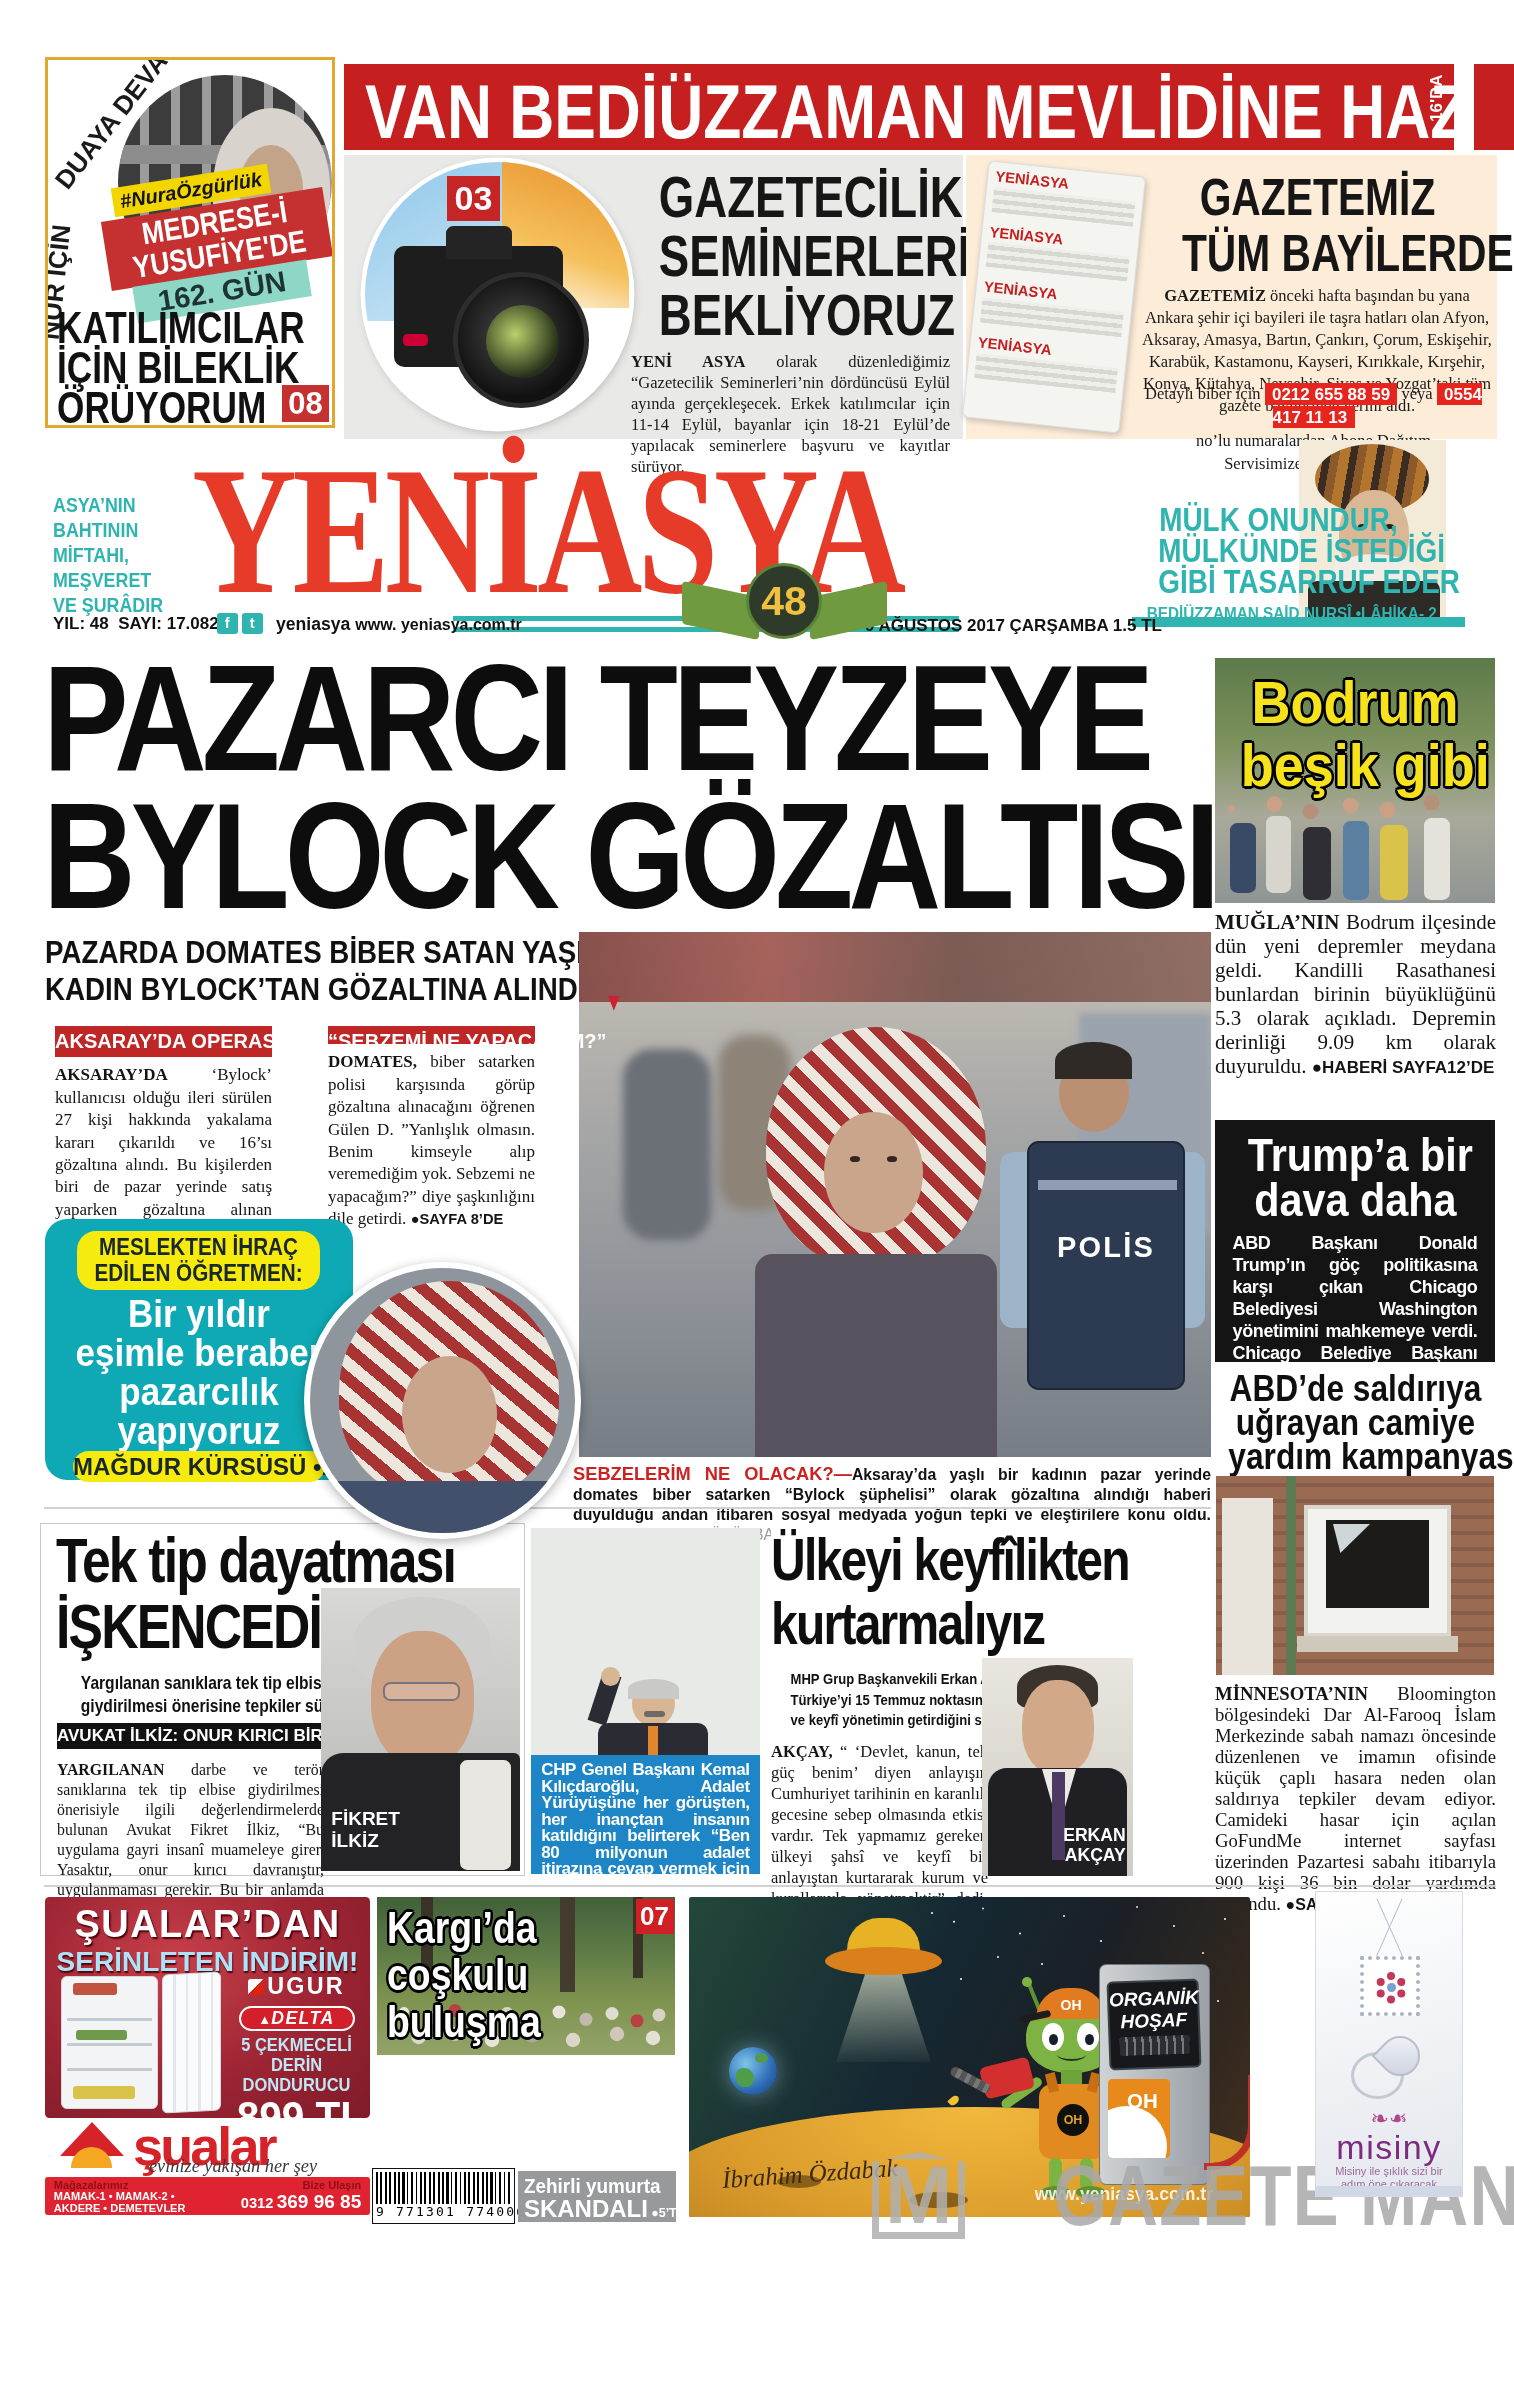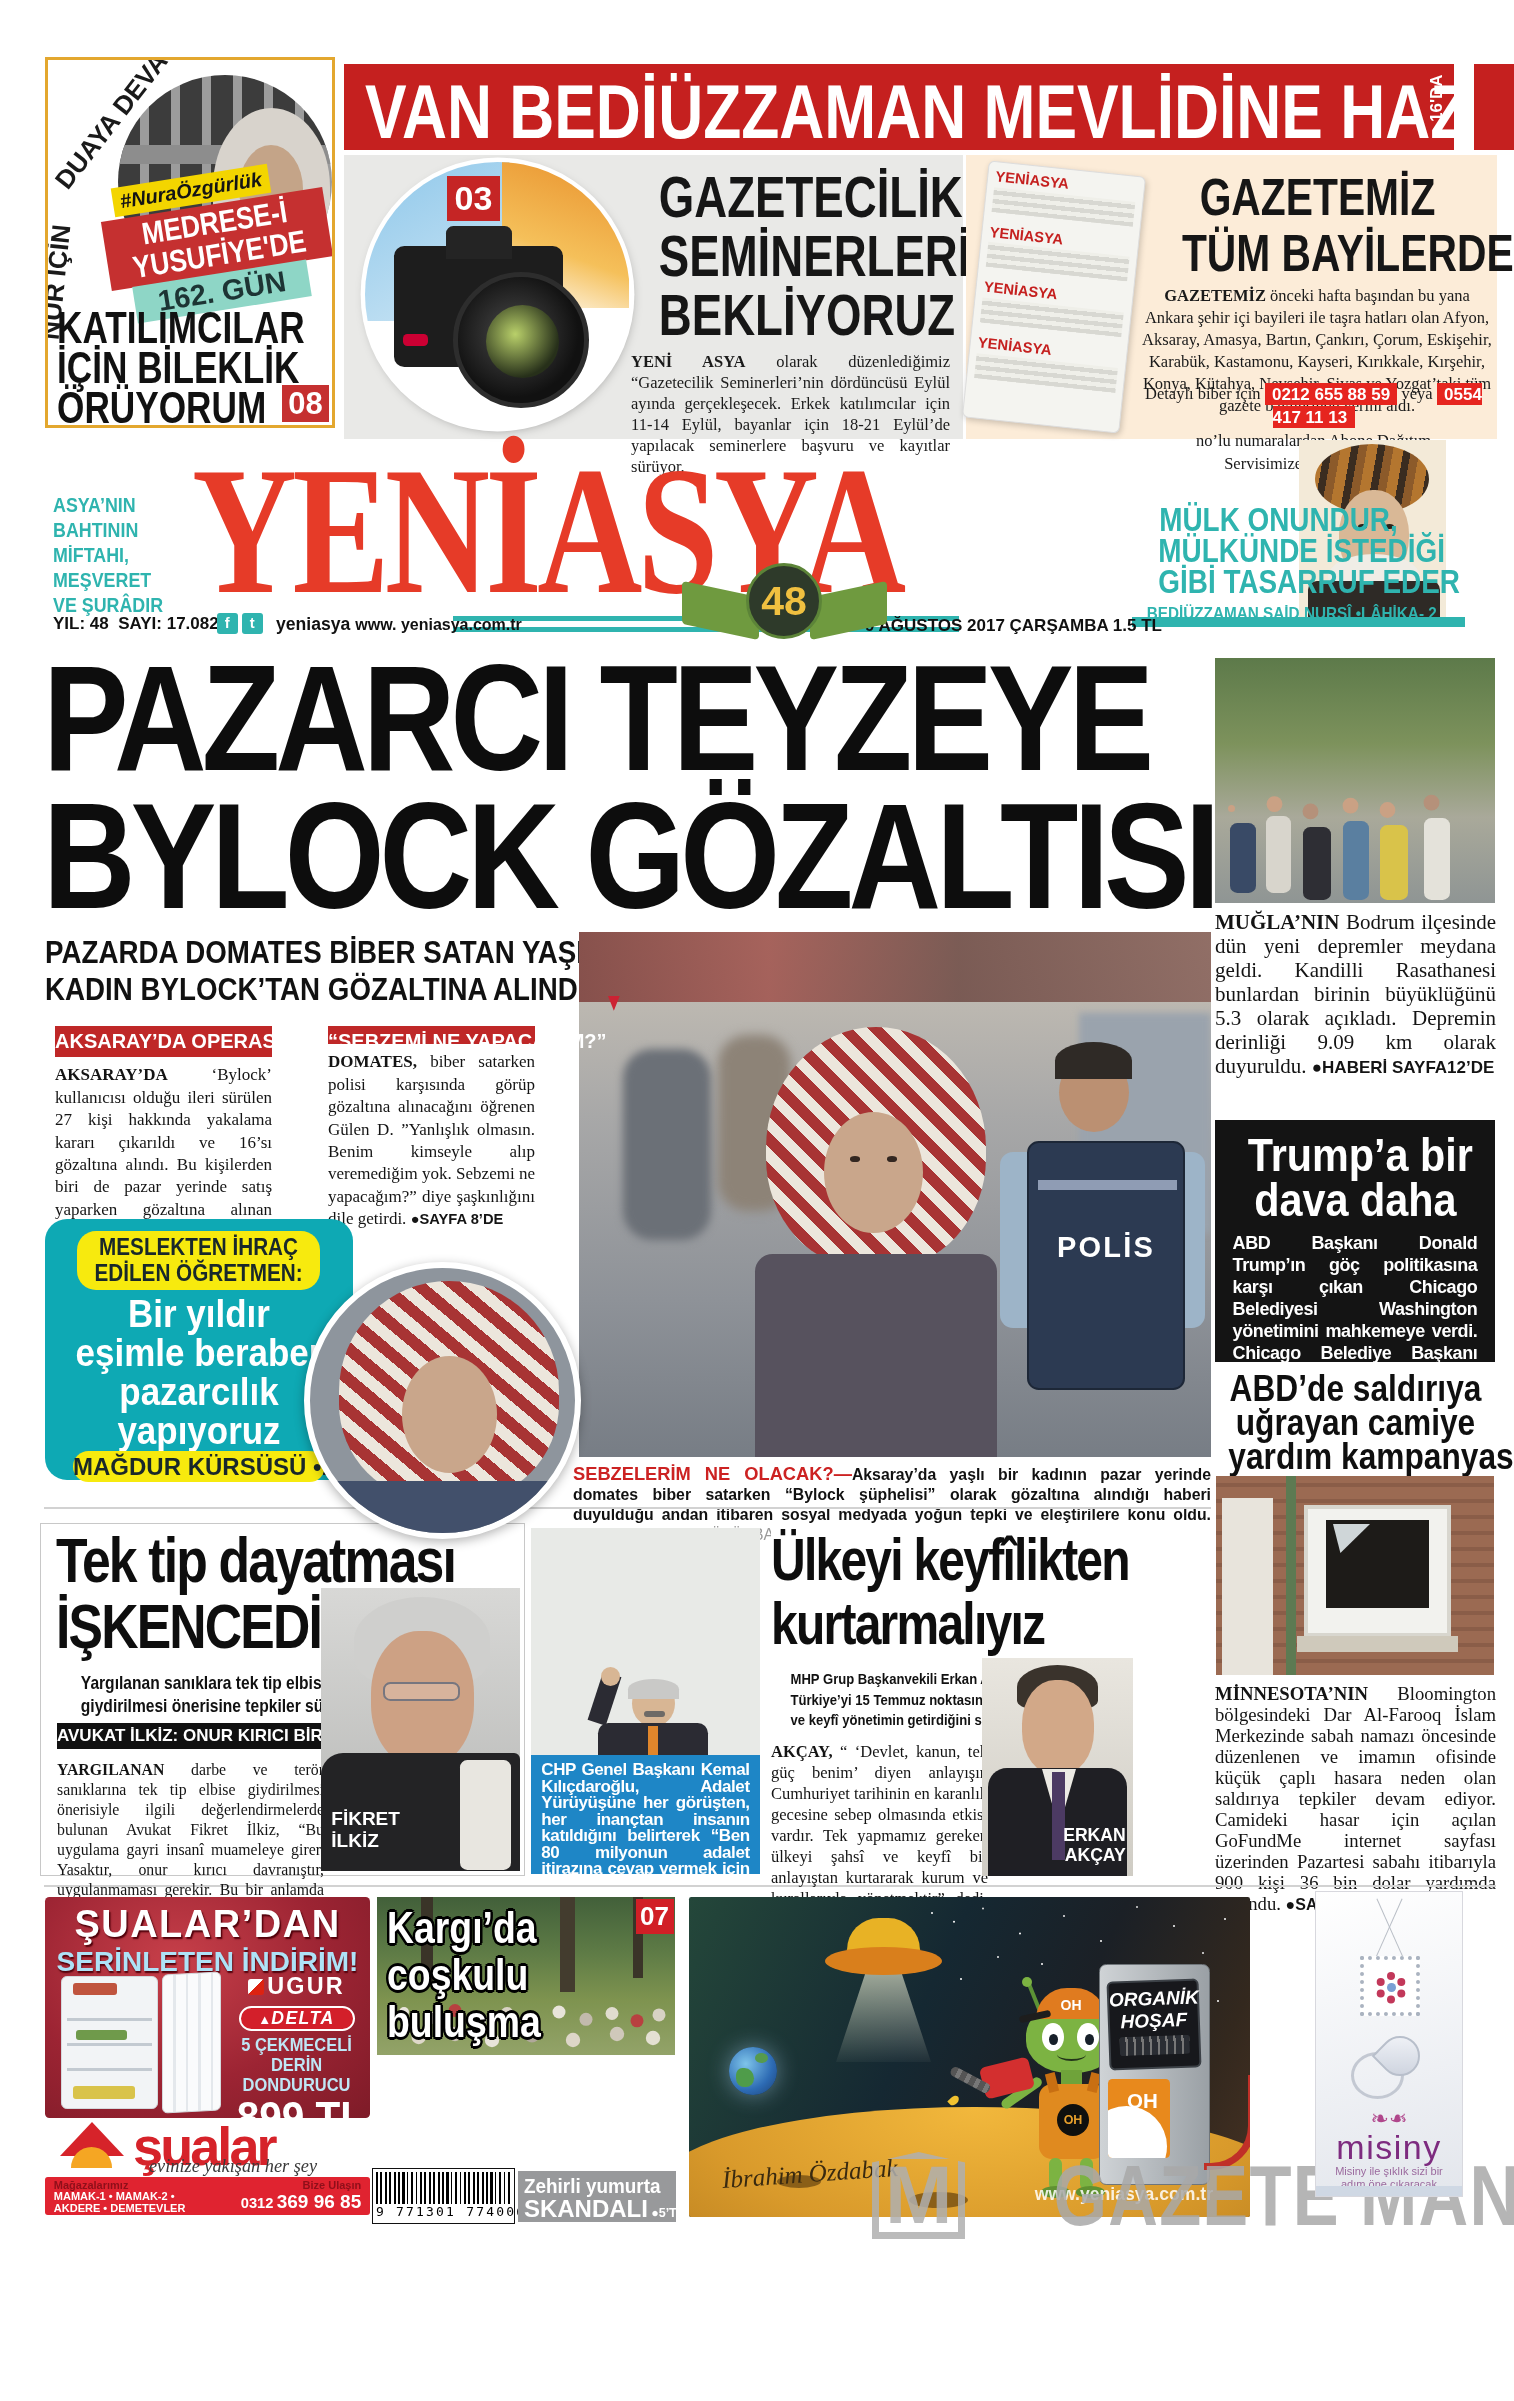--- a/index.html
+++ b/index.html
@@ -152,20 +152,24 @@
   </div>
 
   <div class="abs" style="left:1215px;top:658px;width:280px;height:245px;background:linear-gradient(180deg,#5d7a4a 0%,#7d925c 35%,#a9a99a 65%,#8f9594 100%);overflow:hidden">
     <div class="abs" style="left:14.7px;top:165px;width:26px;height:70px;background:#394a66;border-radius:7.3px"></div>
     <div class="abs" style="left:51px;top:158px;width:25px;height:77px;background:#d8d5cc;border-radius:7.3px"></div>
     <div class="abs" style="left:88px;top:169px;width:28px;height:73px;background:#2e2e34;border-radius:7.3px"></div>
     <div class="abs" style="left:128px;top:163px;width:26px;height:79px;background:#5a7fa0;border-radius:7.3px"></div>
     <div class="abs" style="left:165px;top:167px;width:28px;height:75px;background:#d9c34a;border-radius:7.3px"></div>
     <div class="abs" style="left:209px;top:160px;width:26px;height:82px;background:#e4e2da;border-radius:7.3px"></div>
     <div class="abs" style="left:13px;top:147px;width:7.3px;height:7.3px;border-radius:50%;background:#caa184;box-shadow:43px -4.4px 0 4.4px #caa184,79px 2.9px 0 4.4px #b5917a,119px -2.9px 0 4.4px #caa184,156px 1.5px 0 4.4px #caa184,200px -5.9px 0 4.4px #b5917a"></div>
+    <div class="abs" style="left:13px;top:13px;width:254px;text-align:center">
+      <div class="h9 outline-blk cx" style="font-size:60px;line-height:63px;color:#f6e31b;--sx:.9">Bodrum</div>
+      <div class="h9 outline-blk cx" style="font-size:60px;line-height:63px;color:#f6e31b;--sx:.9">beşik gibi</div>
+    </div>
   </div>
   <p class="abs serif j" style="left:1215px;top:910px;width:281px;font-size:21px;line-height:24px;color:#141414"><b>MUĞLA’NIN</b> <span>Bodrum ilçesinde dün yeni depremler meydana geldi. Kandilli Rasathanesi bunlardan birinin büyüklüğünü 5.3 olarak açıkladı. Depremin derinliği 9.09 km olarak duyuruldu.</span> <b class="pgref" style="font-size:17px">●HABERİ SAYFA12’DE</b></p>
 
   <div class="abs" style="left:579px;top:932px;width:632px;height:525px;background:linear-gradient(180deg,#c9c2b6 0%,#a8a8a8 35%,#8e9298 70%,#777d85 100%);overflow:hidden">
     <div class="abs" style="left:0;top:0;width:100%;height:70px;background:linear-gradient(90deg,#7c3e3a,#a0524c 30%,#6e4a44 60%,#876058);opacity:.85"></div>
     <div class="abs" style="left:29px;top:64px;width:11.7px;height:14.7px;background:#c23;clip-path:polygon(0 0,100% 0,50% 100%);box-shadow:59px 4.4px #c23,117px 7.3px #c23,176px 10.3px #c23,234px 11.7px #c23,293px 10.3px #c23,352px 7.3px #c23,410px 4.4px #c23,469px 1.5px #c23,528px 0 #c23"></div>
     <div class="abs" style="left:44px;top:117px;width:88px;height:191px;background:#6b7077;border-radius:29px;filter:blur(4.4px)"></div>
     <div class="abs" style="left:139px;top:103px;width:73px;height:176px;background:#8d8377;border-radius:29px;filter:blur(5.1px)"></div>
     <div class="abs" style="right:0;top:81px;width:132px;height:220px;background:#9aa3ad;filter:blur(3.7px)"></div>
     <div class="abs" style="left:187px;top:95px;width:220px;height:242px;background:repeating-linear-gradient(45deg,#a83434 0 11px,#ece6dc 11px 22px);border-radius:50% 50% 46% 46%"></div>

